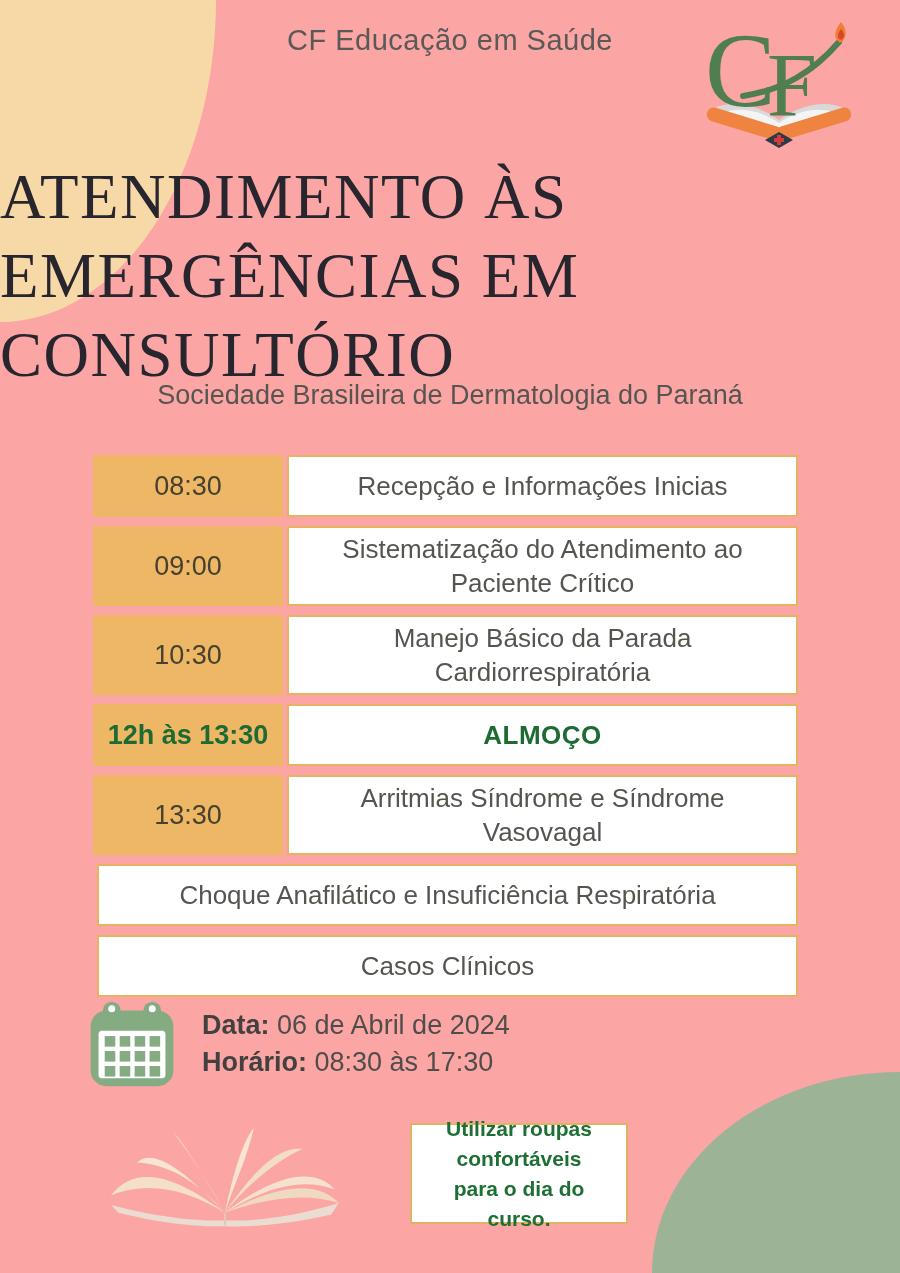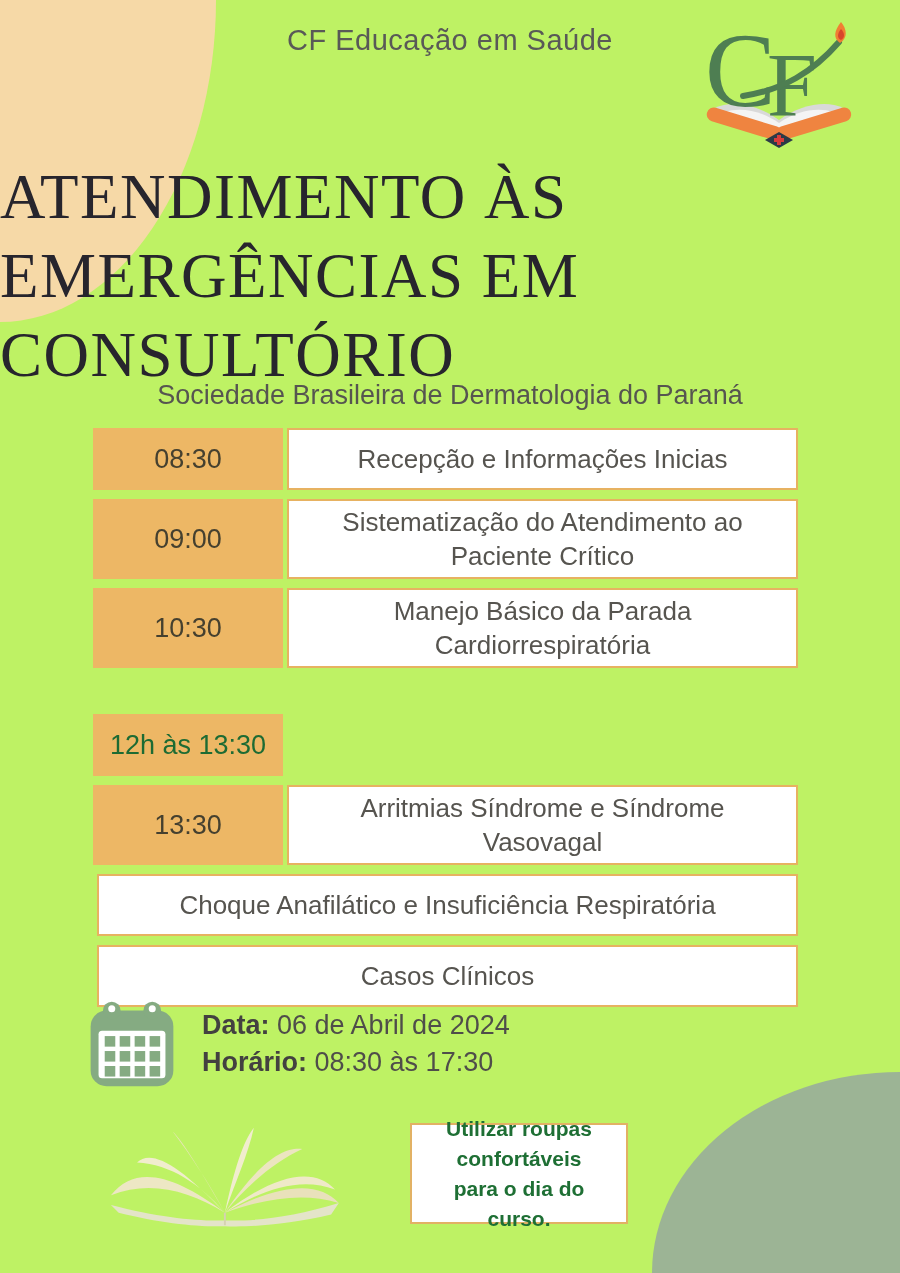--- a/index.html
+++ b/index.html
@@ -2,21 +2,21 @@
 <html><head>
 <meta charset="utf-8">
 <style>
   * { margin: 0; padding: 0; box-sizing: border-box; }
   html, body { background: #ffffff; }
   body { font-family: "Liberation Sans", sans-serif; }
   .page {
     position: relative;
     width: 900px;
     height: 1273px;
-    background: #bef264;
+    background: #fca5a5;
     overflow: hidden;
   }
   
   .blob-beige {
     position: absolute; left: 0; top: 0;
     width: 216px; height: 322px;
     background: #f6d9a7;
     border-bottom-right-radius: 100% 100%;
     z-index: 0;
   }
@@ -45,39 +45,39 @@
     color: #27252d;
     z-index: 1;
   }
   .subtitle {
     position: absolute; top: 380px; left: 0; width: 100%;
     text-align: center;
     font-size: 27px; color: #565550;
     z-index: 1;
   }
   
-  .schedule { position: absolute; top: 428px; left: 93px; width: 705px; z-index: 1; }
+  .schedule { position: absolute; top: 455px; left: 93px; width: 705px; z-index: 1; }
   .sched-row { display: flex; align-items: stretch; margin-bottom: 9px; }
   .time-cell {
     width: 190px; min-height: 62px;
     background: #edb765;
     display: flex; align-items: center; justify-content: center;
     font-size: 27px; color: #45402f;
     flex-shrink: 0;
   }
   .content-cell {
     flex: 1; margin-left: 4px; min-height: 62px;
     background: #ffffff;
     border: 2px solid #e7b261;
     display: flex; align-items: center; justify-content: center;
     text-align: center;
     font-size: 26px; line-height: 34px; color: #56544f;
     padding: 4px 18px;
   }
-  .sched-row.highlight .time-cell { color: #1d6b33; font-weight: normal; margin-top: 37px; }
+  .sched-row.highlight .time-cell { color: #1d6b33; font-weight: bold; }
   .sched-row.highlight .content-cell { color: #1d6b33; font-weight: bold; letter-spacing: 0.5px; }
   
   .details { position: absolute; top: 998px; left: 88px; display: flex; align-items: center; z-index: 1; gap: 8px; }
   .calendar-wrap { width: 88px; height: 92px; flex-shrink: 0; }
   .details-text { margin-left: 18px; font-size: 27px; line-height: 37px; color: #4f4d4a; }
   .details-text b { color: #434140; }
   
   .note-box {
     position: absolute; left: 410px; top: 1123px;
     width: 218px; height: 101px;
@@ -142,20 +142,21 @@
     <div class="sched-row">
       <div class="time-cell">09:00</div>
       <div class="content-cell">Sistematização do Atendimento ao Paciente Crítico</div>
     </div>
     <div class="sched-row">
       <div class="time-cell">10:30</div>
       <div class="content-cell">Manejo Básico da Parada Cardiorrespiratória</div>
     </div>
     <div class="sched-row highlight">
       <div class="time-cell">12h às 13:30</div>
+      <div class="content-cell">ALMOÇO</div>
     </div>
     <div class="sched-row">
       <div class="time-cell">13:30</div>
       <div class="content-cell">Arritmias Síndrome e Síndrome Vasovagal</div>
     </div>
     <div class="sched-row">
       <div class="content-cell">Choque Anafilático e Insuficiência Respiratória</div>
     </div>
     <div class="sched-row">
       <div class="content-cell">Casos Clínicos</div>

